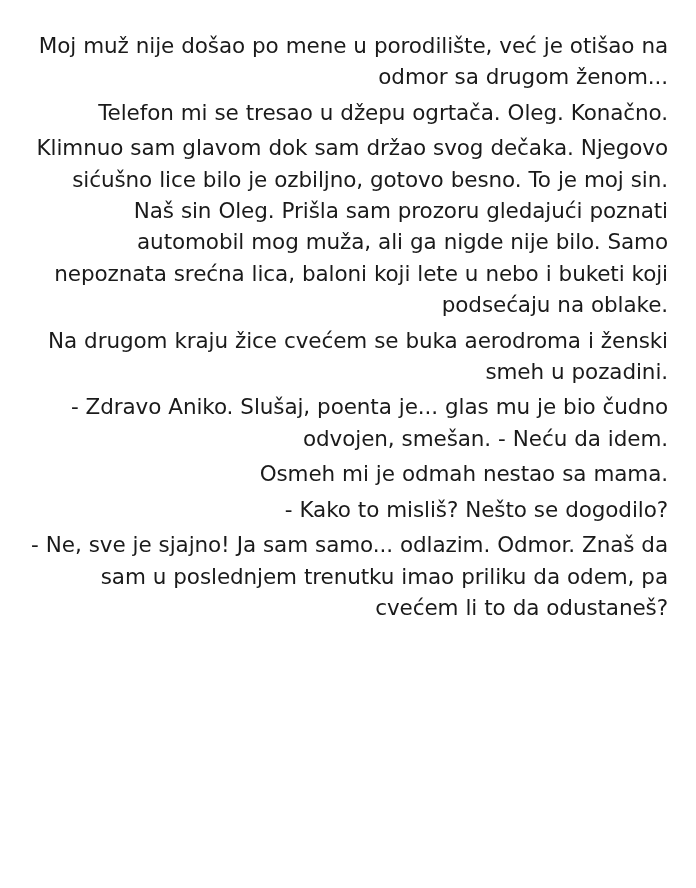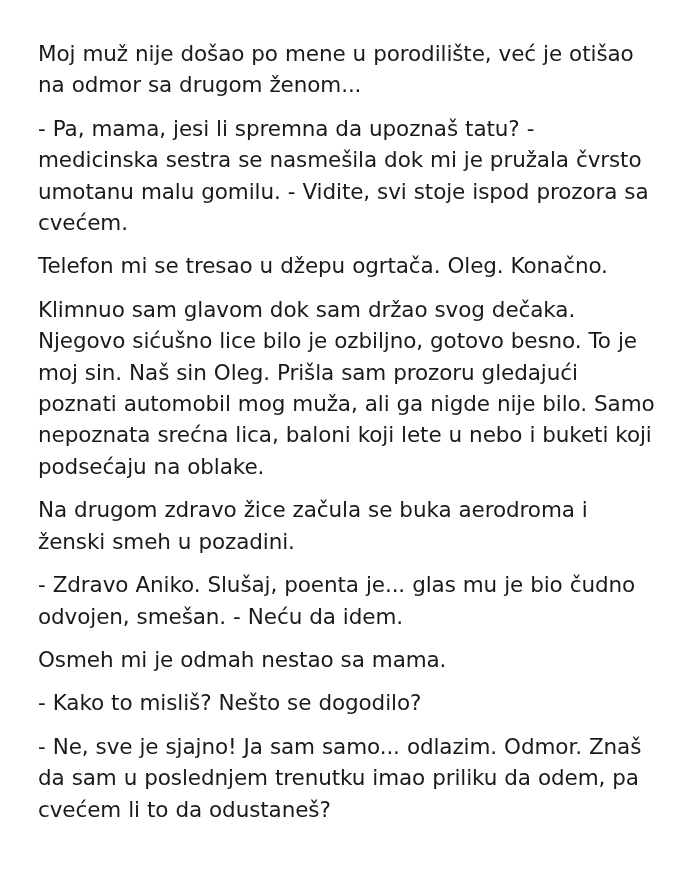--- a/index.html
+++ b/index.html
@@ -21,33 +21,33 @@
     background: #ffffff;
   }
   .story {
     color: #1a1a1a;
     font-size: 21.5px;
     line-height: 31.4px;
     letter-spacing: -0.1px;
     word-spacing: 0.3px;
   }
   .para {
-    margin: 12px;
+    margin: 4px;
     padding: 0;
     white-space: pre-wrap;
+    text-align: right;
   }
 </style>
 </head>
 <body>
 
 <div class="page">
   <div class="story">
     <p class="para">Moj muž nije došao po mene u porodilište, već je otišao na odmor sa drugom ženom...</p>
-    <p class="para">- Pa, mama, jesi li spremna da upoznaš tatu? - medicinska sestra se nasmešila dok mi je pružala čvrsto umotanu malu gomilu. - Vidite, svi stoje ispod prozora sa cvećem.</p>
     <p class="para">Telefon mi se tresao u džepu ogrtača. Oleg. Konačno.</p>
     <p class="para">Klimnuo sam glavom dok sam držao svog dečaka. Njegovo sićušno lice bilo je ozbiljno, gotovo besno. To je moj sin. Naš sin Oleg. Prišla sam prozoru gledajući poznati automobil mog muža, ali ga nigde nije bilo. Samo nepoznata srećna lica, baloni koji lete u nebo i buketi koji podsećaju na oblake.</p>
-    <p class="para">Na drugom zdravo žice začula se buka aerodroma i ženski smeh u pozadini.</p>
+    <p class="para">Na drugom kraju žice cvećem se buka aerodroma i ženski smeh u pozadini.</p>
     <p class="para">- Zdravo Aniko. Slušaj, poenta je... glas mu je bio čudno odvojen, smešan. - Neću da idem.</p>
     <p class="para">Osmeh mi je odmah nestao sa mama.</p>
     <p class="para">- Kako to misliš? Nešto se dogodilo?</p>
     <p class="para">- Ne, sve je sjajno! Ja sam samo... odlazim. Odmor. Znaš da sam u poslednjem trenutku imao priliku da odem, pa cvećem li to da odustaneš?</p>
   </div>
 </div>
 
 </body></html>

